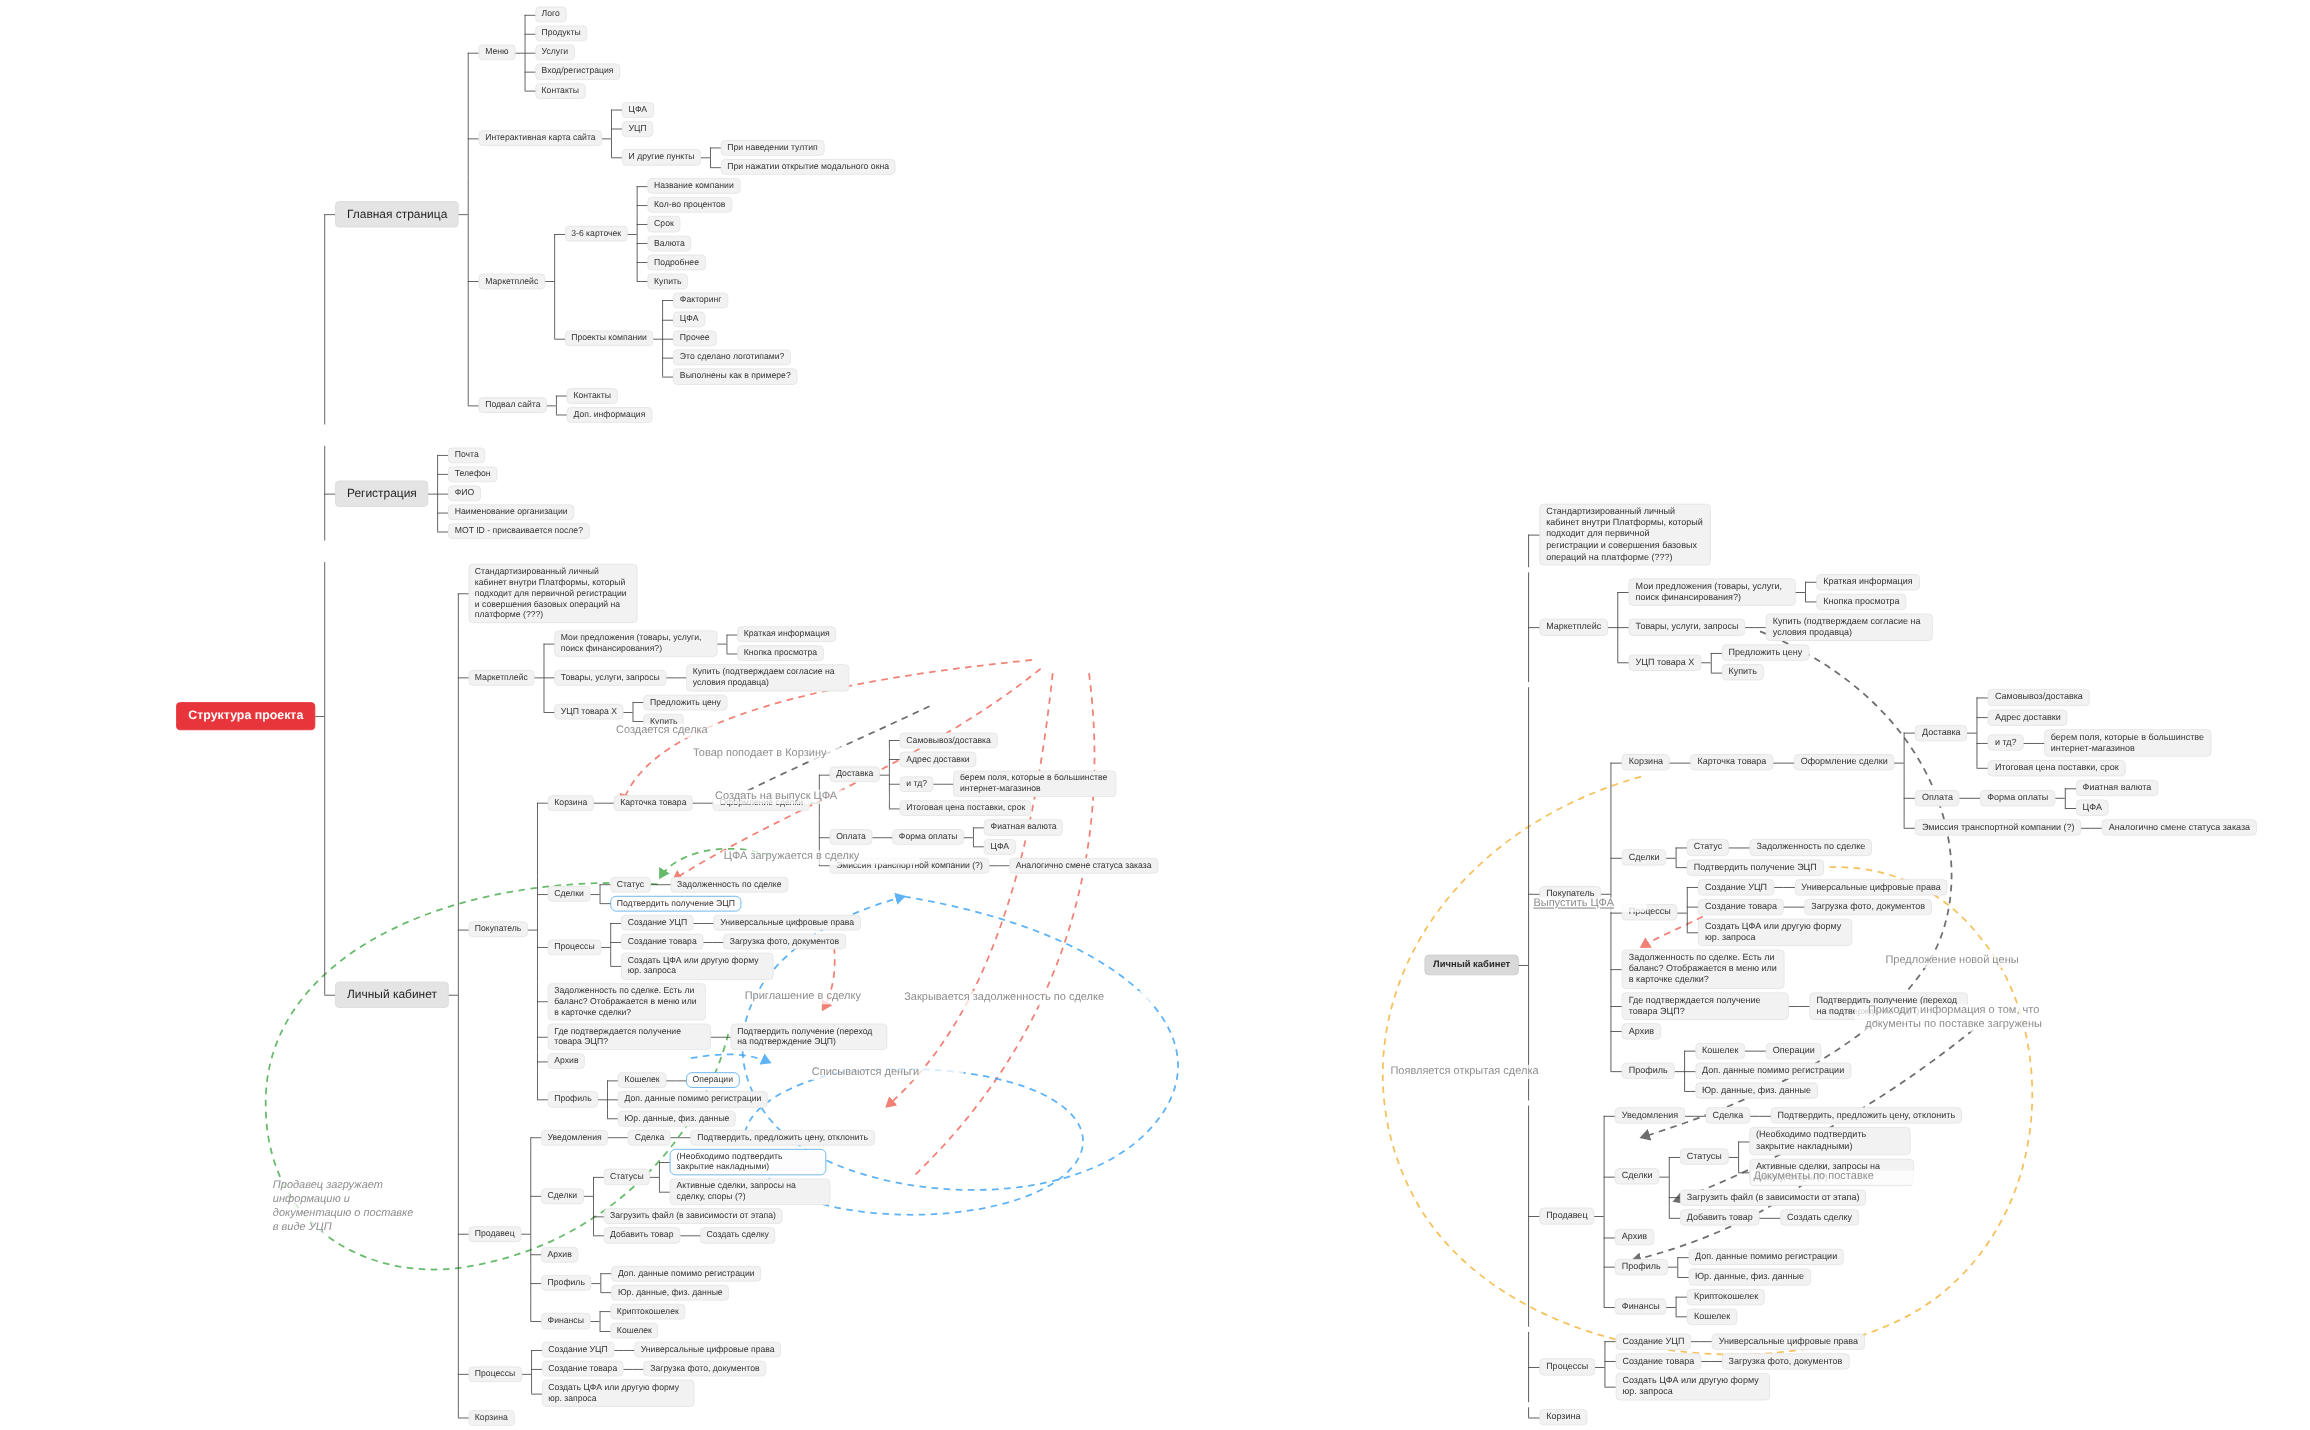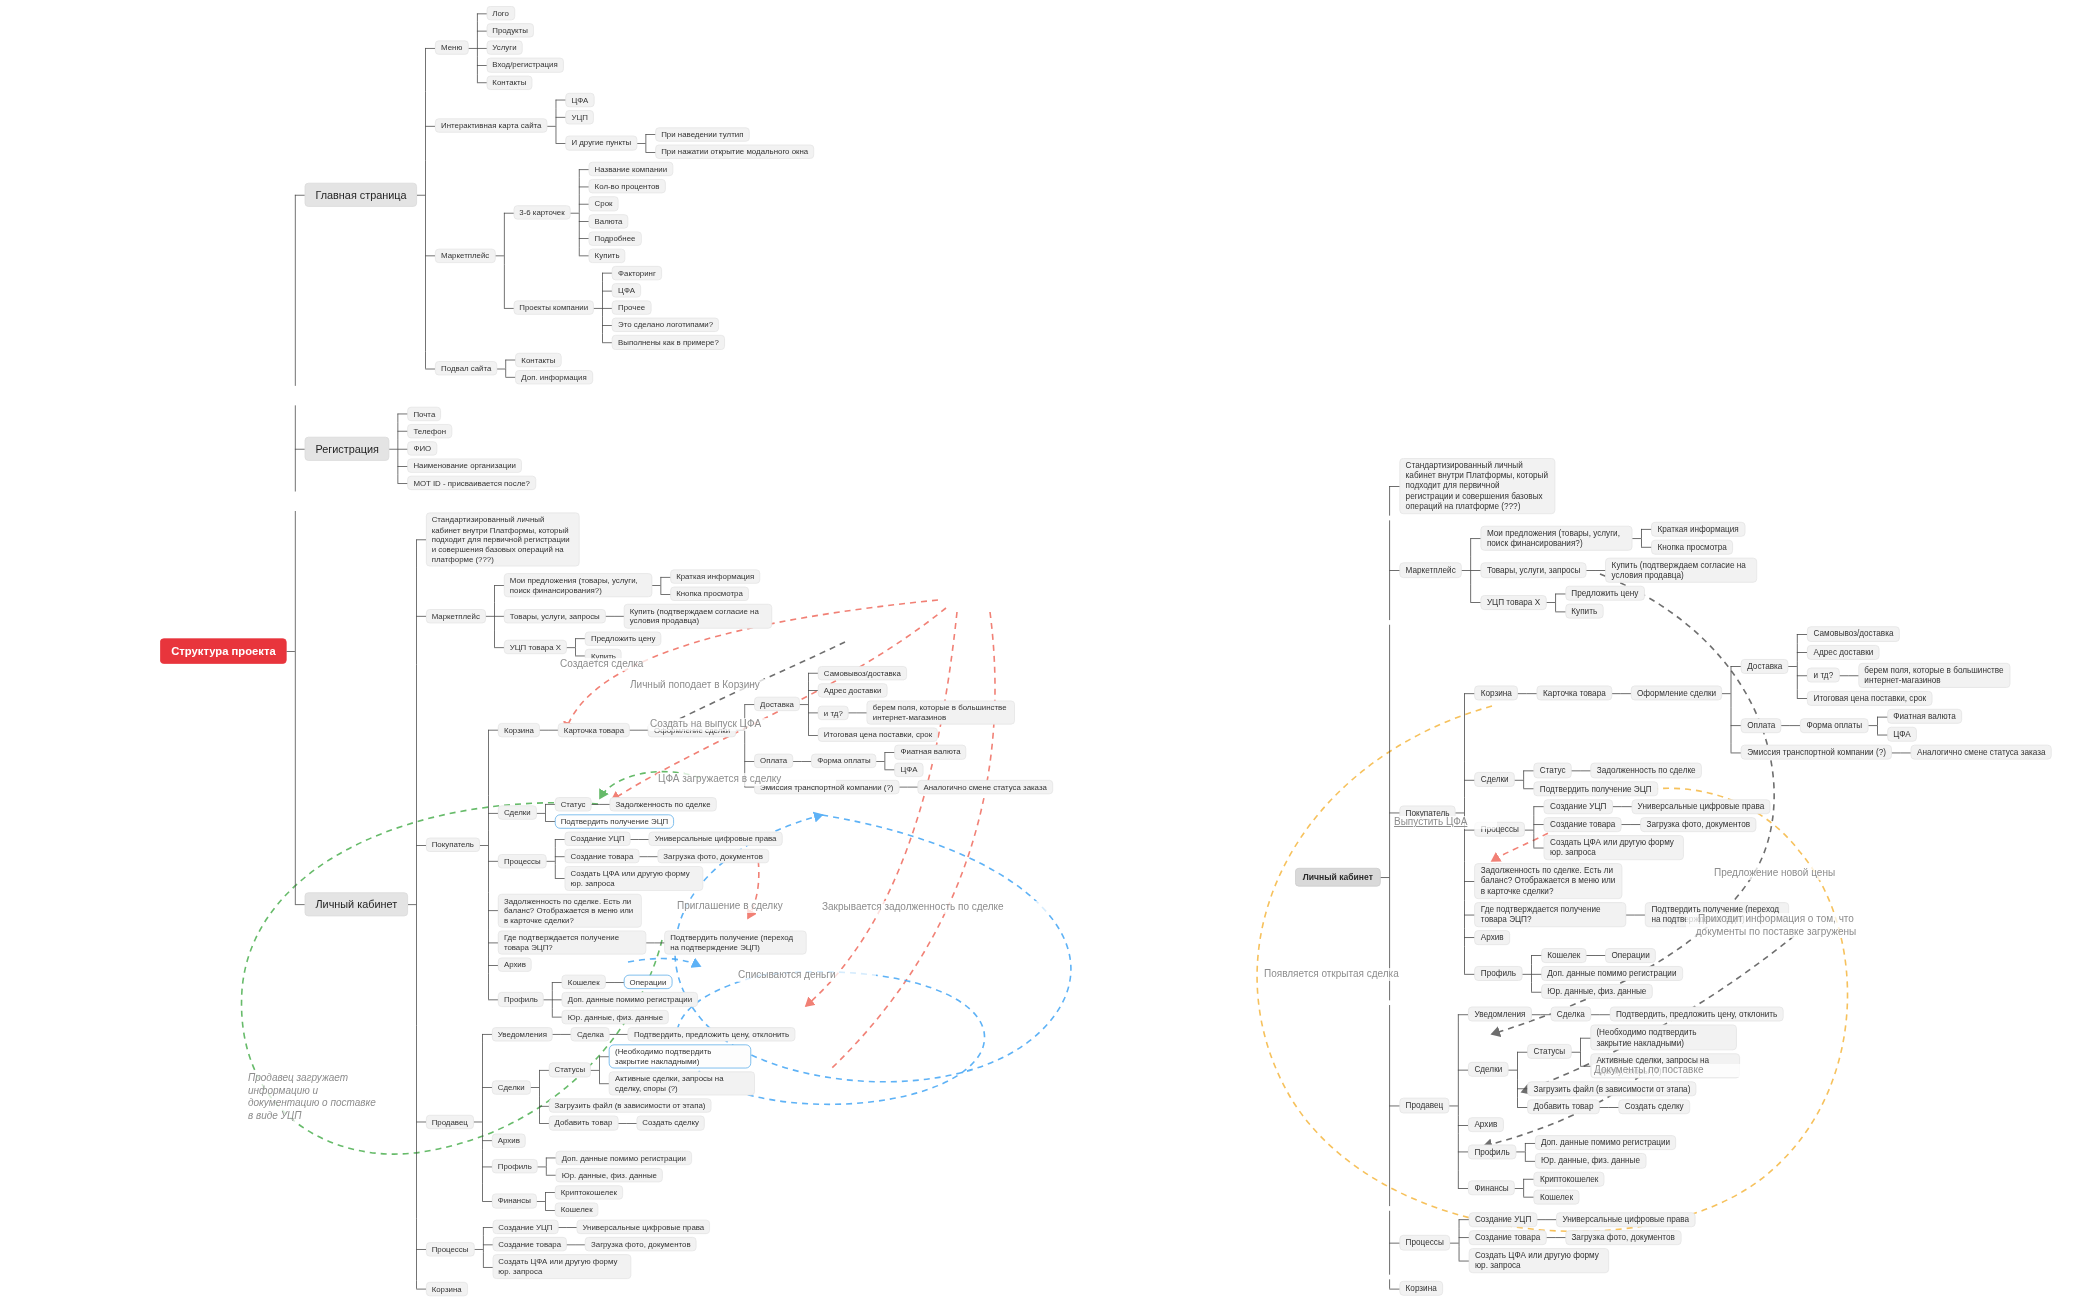--- a/index.html
+++ b/index.html
@@ -1119,21 +1119,21 @@
           <div class="childrow">
             <div class="branch">
               <div class="nodebox s-pill">Корзина</div>
             </div>
           </div>
         </div>
       </div>
     </div>
   <div id="labels">
       <div class="edge-label" style="left: 558px; top: 658px; width: 115px;">Создается сделка</div>
-      <div class="edge-label" style="left: 628px; top: 679px; width: 180px;">Личный поподает в Корзину</div>
+      <div class="edge-label" style="left: 628px; top: 679px; width: 180px;">Товар поподает в Корзину</div>
       <div class="edge-label" style="left: 648px; top: 718px; width: 160px;">Создать на выпуск ЦФА</div>
       <div class="edge-label" style="left: 656px; top: 773px; width: 180px;">ЦФА загружается в сделку</div>
       <div class="edge-label" style="left: 675px; top: 856px; width: 150px; margin-top: 44px;">Приглашение в сделку</div>
       <div class="edge-label" style="left: 820px; top: 901px; width: 250px;">Закрывается задолженность по сделке</div>
       <div class="edge-label" style="left: 696px; top: 969px; width: 140px; margin-left: 40px;">Списываются деньги</div>
       <div class="edge-label" style="left: 246px; top: 1072px; width: 135px; font-style: italic;">Продавец загружает информацию и документацию о поставке в виде УЦП</div>
       <div class="edge-label" style="left: 1392px; top: 816px; width: 105px; text-decoration: underline;">Выпустить ЦФА</div>
       <div class="edge-label" style="left: 1712px; top: 867px; width: 170px;">Предложение новой цены</div>
       <div class="edge-label" style="left: 1686px; top: 913px; width: 180px; text-align: center;">Приходит информация о том, что документы по поставке загружены</div>
       <div class="edge-label" style="left: 1262px; top: 968px; width: 185px;">Появляется открытая сделка</div>

